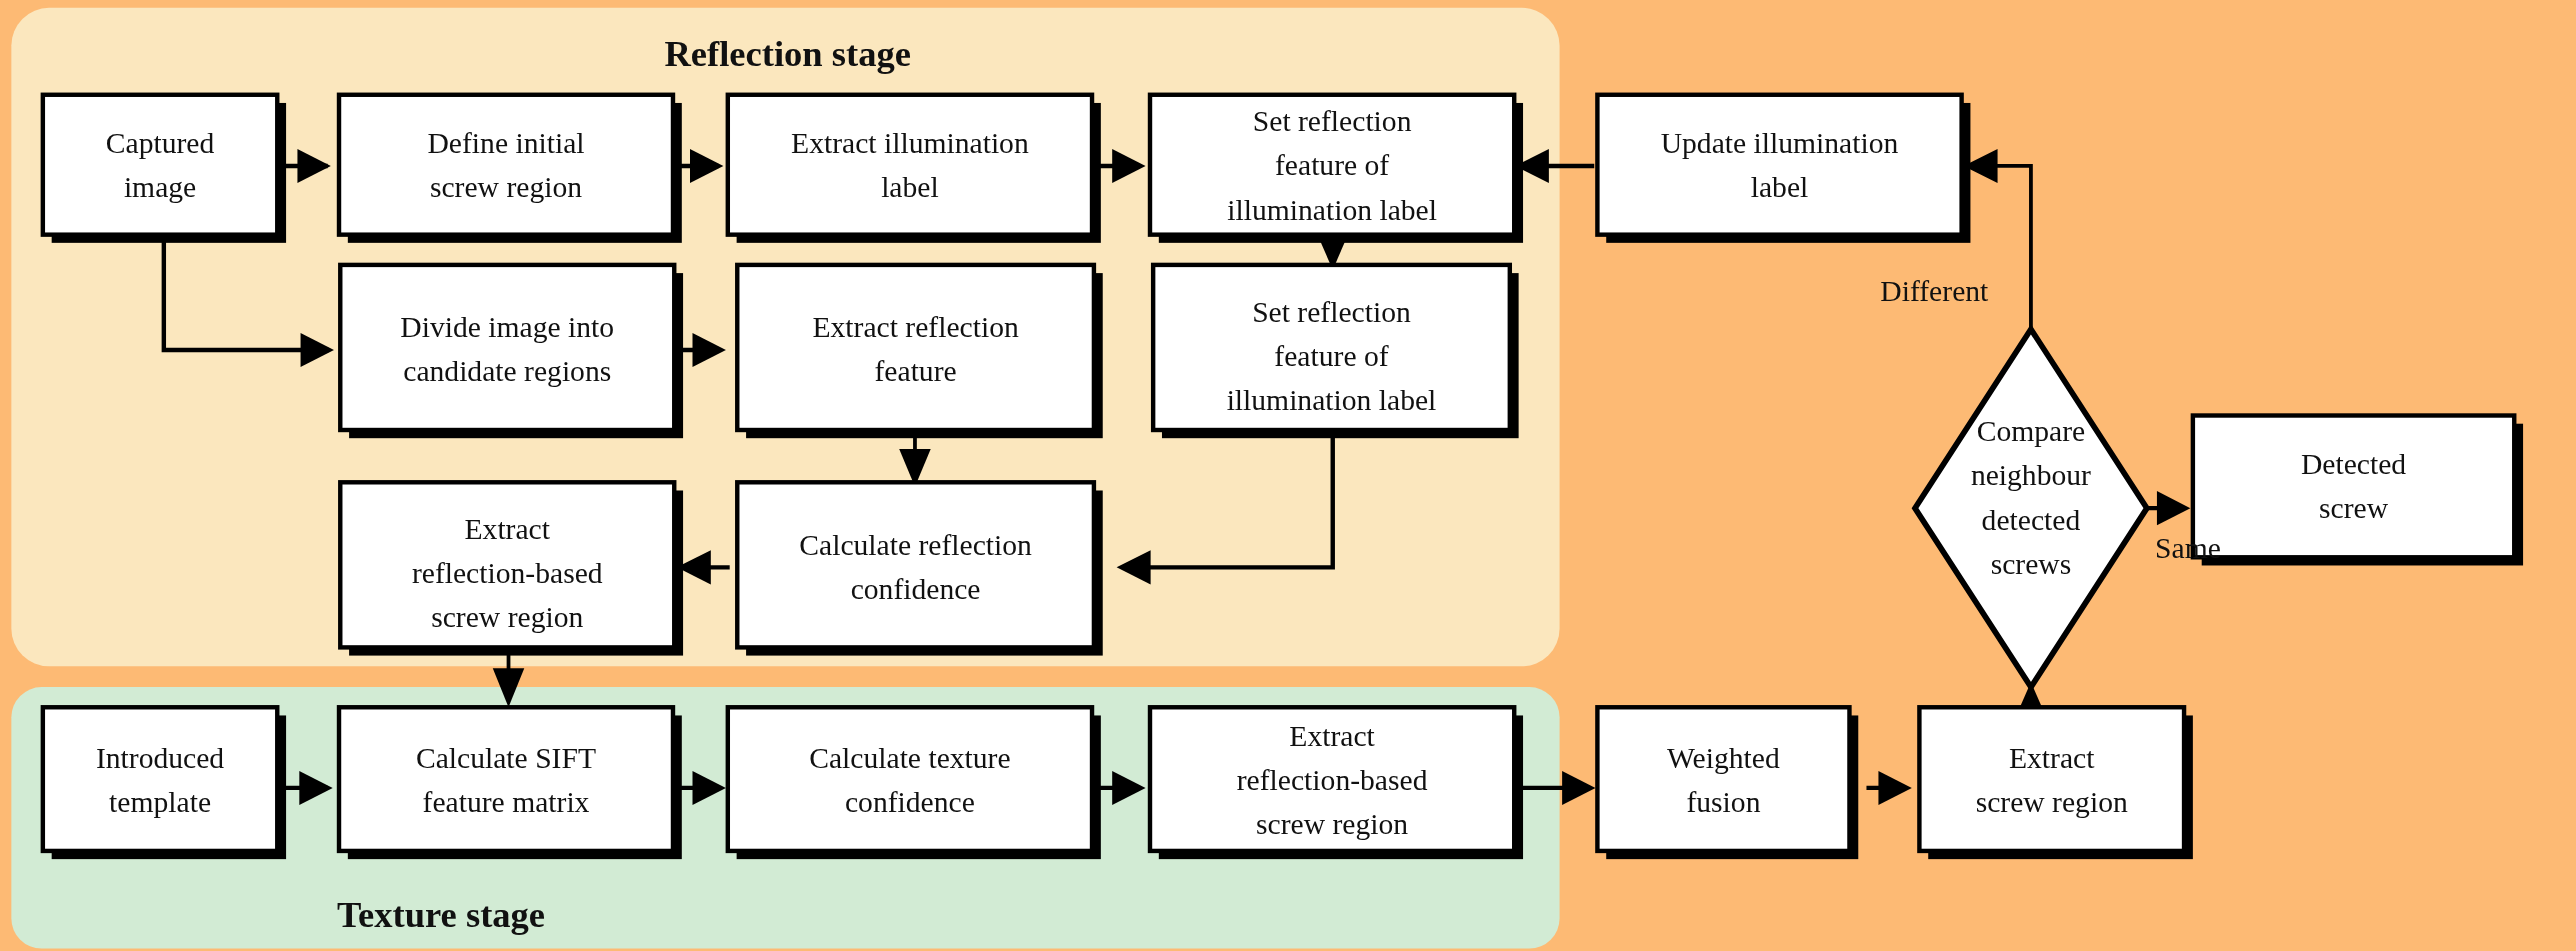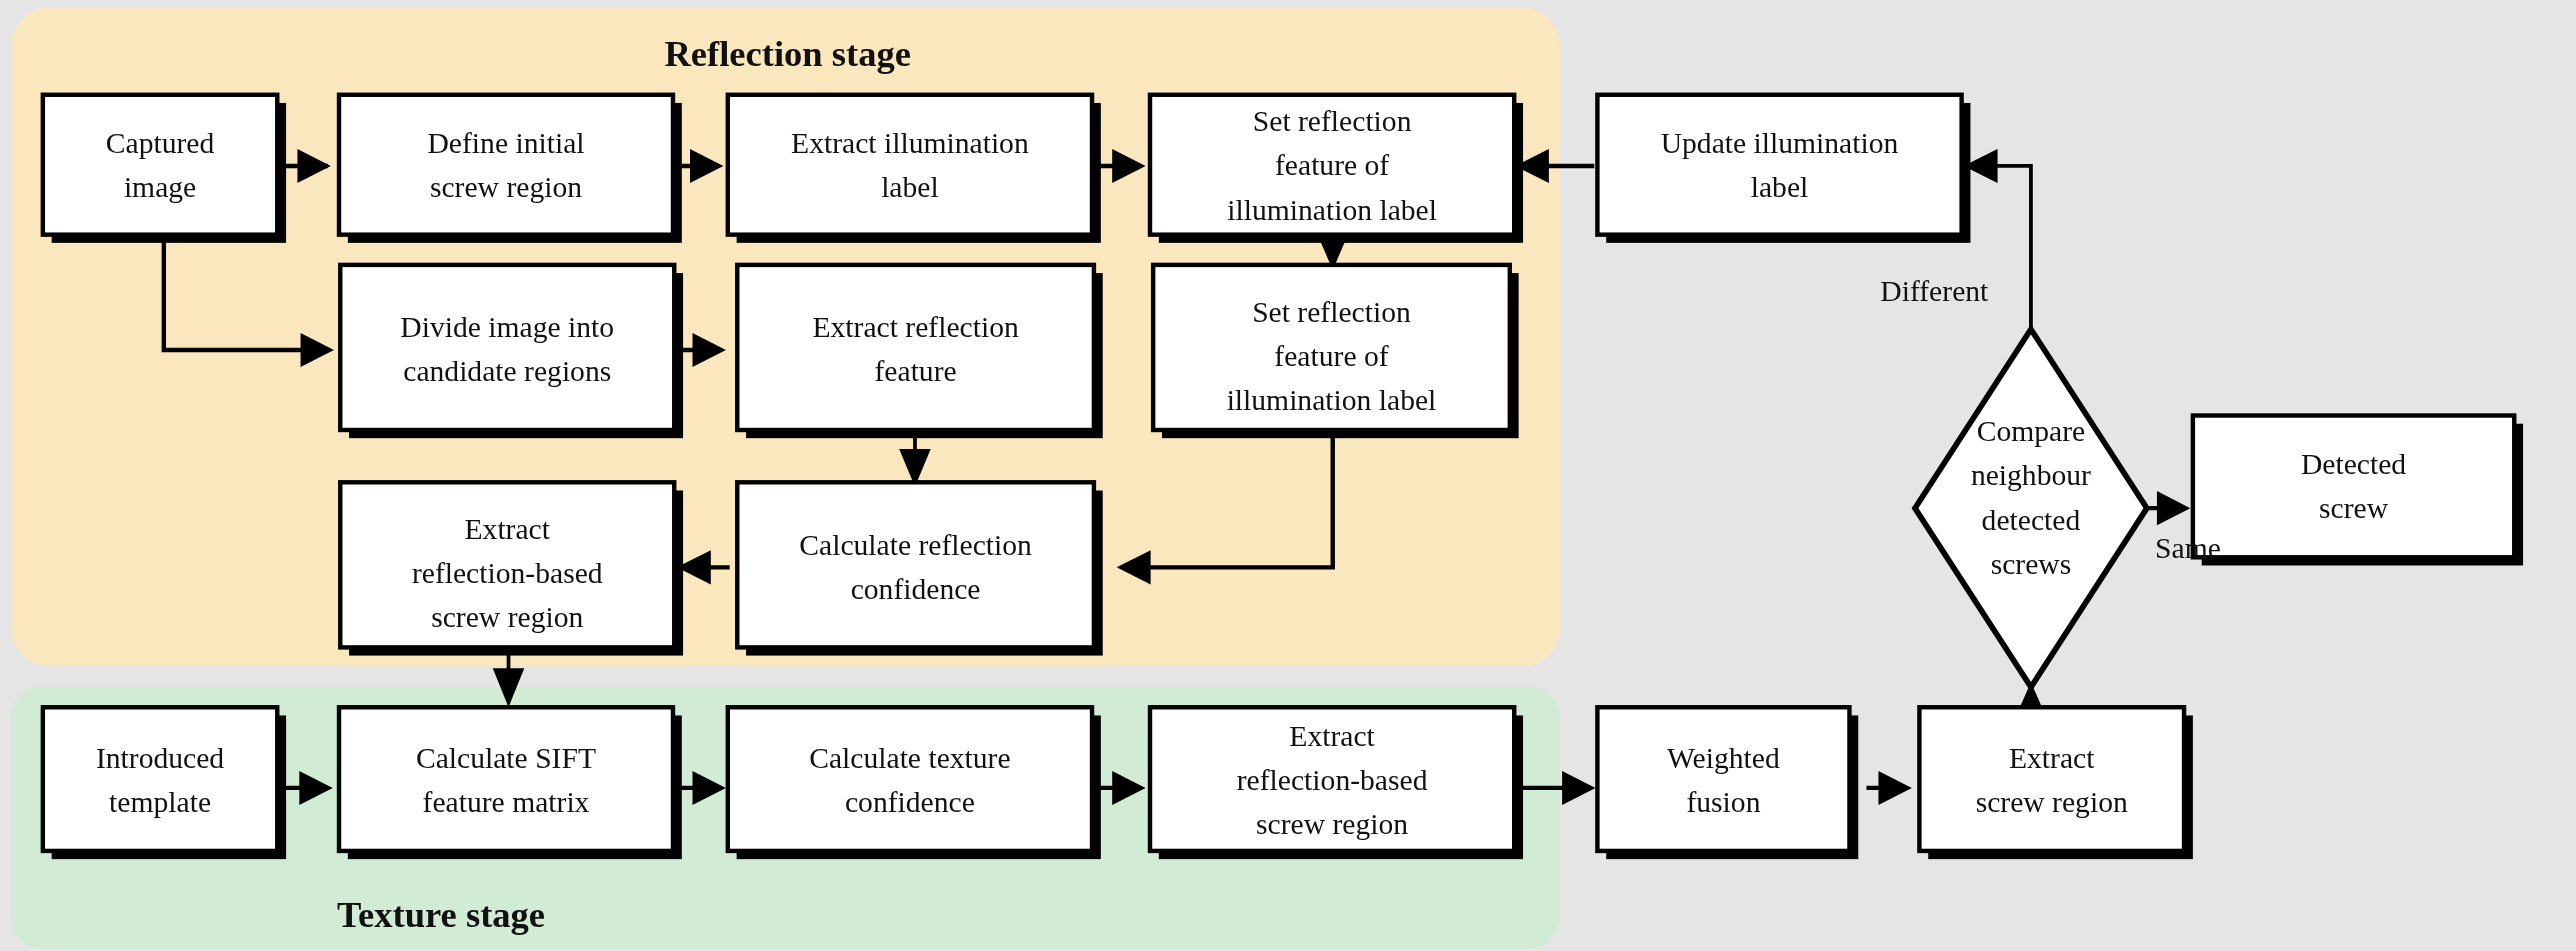--- a/index.html
+++ b/index.html
@@ -4,21 +4,21 @@
 <style>
   html, body {
     margin: 0;
     padding: 0;
     background: #ffffff;
   }
   #stage {
     position: relative;
     width: 2576px;
     height: 952px;
-    background: #e5e5e5;
+    background: #fdba74;
     font-family: "Liberation Serif", "DejaVu Serif", serif;
     overflow: hidden;
   }
   #flow {
     position: absolute;
     left: 0; top: 0;
     width: 2576px;
     height: 952px;
   }
   .panel-rect { stroke: none; }

